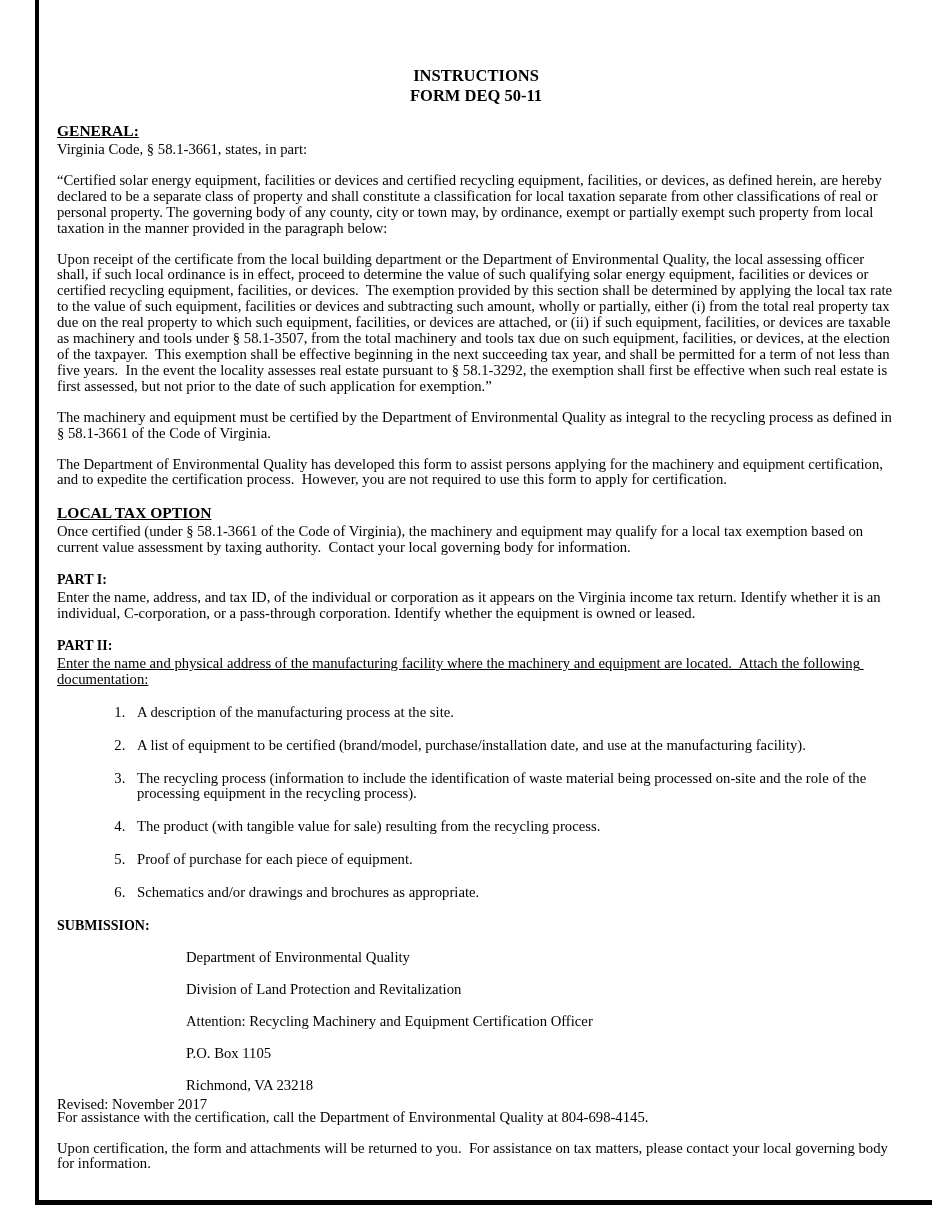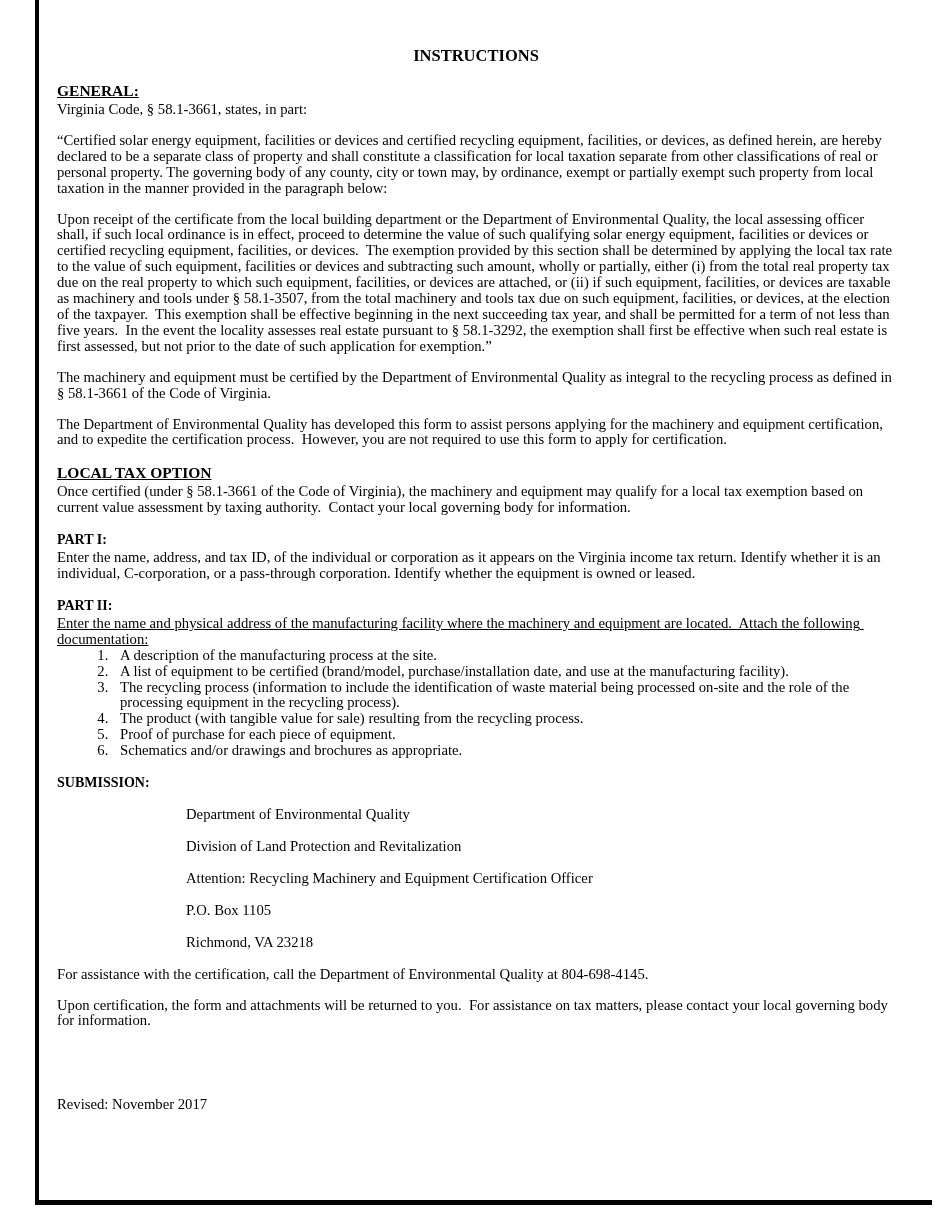--- a/index.html
+++ b/index.html
@@ -42,20 +42,21 @@
   }
   .title {
     text-align: center;
     font-weight: bold;
     font-size: 16.5px;
     line-height: 20px;
     margin: 0;
   }
   .title-block {
     margin-bottom: 16px;
+    margin-top: 20px;
   }
   h2.sec-underline {
     font-size: 15.5px;
     font-weight: bold;
     text-decoration: underline;
     margin: 16px 0 2px 0;
     line-height: 18px;
   }
   h3.sec-bold {
     font-size: 14px;
@@ -70,21 +71,21 @@
   p.para-tight {
     margin: 0;
     white-space: pre-wrap;
     text-decoration: underline;
   }
   ol.doc-list {
     margin: 0 0 15px 0;
     padding-left: 55px;
   }
   ol.doc-list li {
-    margin: 0;
+    margin: 17px;
     padding-left: 8px;
     white-space: pre-wrap;
   }
   .address-block {
     margin: 15px 0 15px 113px;
   }
   .address-line {
     margin: 16px;
     white-space: pre-wrap;
   }
@@ -100,20 +101,21 @@
 <body>
 
 <div class="page">
   <div class="scan-line-left"></div>
   <div class="scan-line-bottom"></div>
 
   <div class="content">
 
     <div class="title-block">
       <div class="title">INSTRUCTIONS</div>
+      <div class="title">FORM DEQ 50-11</div>
     </div>
 
     <h2 class="sec-underline" style="margin-top:12px;">GENERAL:</h2>
     <p class="para">Virginia Code, § 58.1-3661, states, in part:</p>
     <p class="para">“Certified solar energy equipment, facilities or devices and certified recycling equipment, facilities, or devices, as defined herein, are hereby declared to be a separate class of property and shall constitute a classification for local taxation separate from other classifications of real or personal property. The governing body of any county, city or town may, by ordinance, exempt or partially exempt such property from local taxation in the manner provided in the paragraph below:</p>
     <p class="para">Upon receipt of the certificate from the local building department or the Department of Environmental Quality, the local assessing officer shall, if such local ordinance is in effect, proceed to determine the value of such qualifying solar energy equipment, facilities or devices or certified recycling equipment, facilities, or devices.  The exemption provided by this section shall be determined by applying the local tax rate to the value of such equipment, facilities or devices and subtracting such amount, wholly or partially, either (i) from the total real property tax due on the real property to which such equipment, facilities, or devices are attached, or (ii) if such equipment, facilities, or devices are taxable as machinery and tools under § 58.1-3507, from the total machinery and tools tax due on such equipment, facilities, or devices, at the election of the taxpayer.  This exemption shall be effective beginning in the next succeeding tax year, and shall be permitted for a term of not less than five years.  In the event the locality assesses real estate pursuant to § 58.1-3292, the exemption shall first be effective when such real estate is first assessed, but not prior to the date of such application for exemption.”</p>
     <p class="para">The machinery and equipment must be certified by the Department of Environmental Quality as integral to the recycling process as defined in § 58.1-3661 of the Code of Virginia.</p>
     <p class="para">The Department of Environmental Quality has developed this form to assist persons applying for the machinery and equipment certification, and to expedite the certification process.  However, you are not required to use this form to apply for certification.</p>
 
     <h2 class="sec-underline">LOCAL TAX OPTION</h2>

